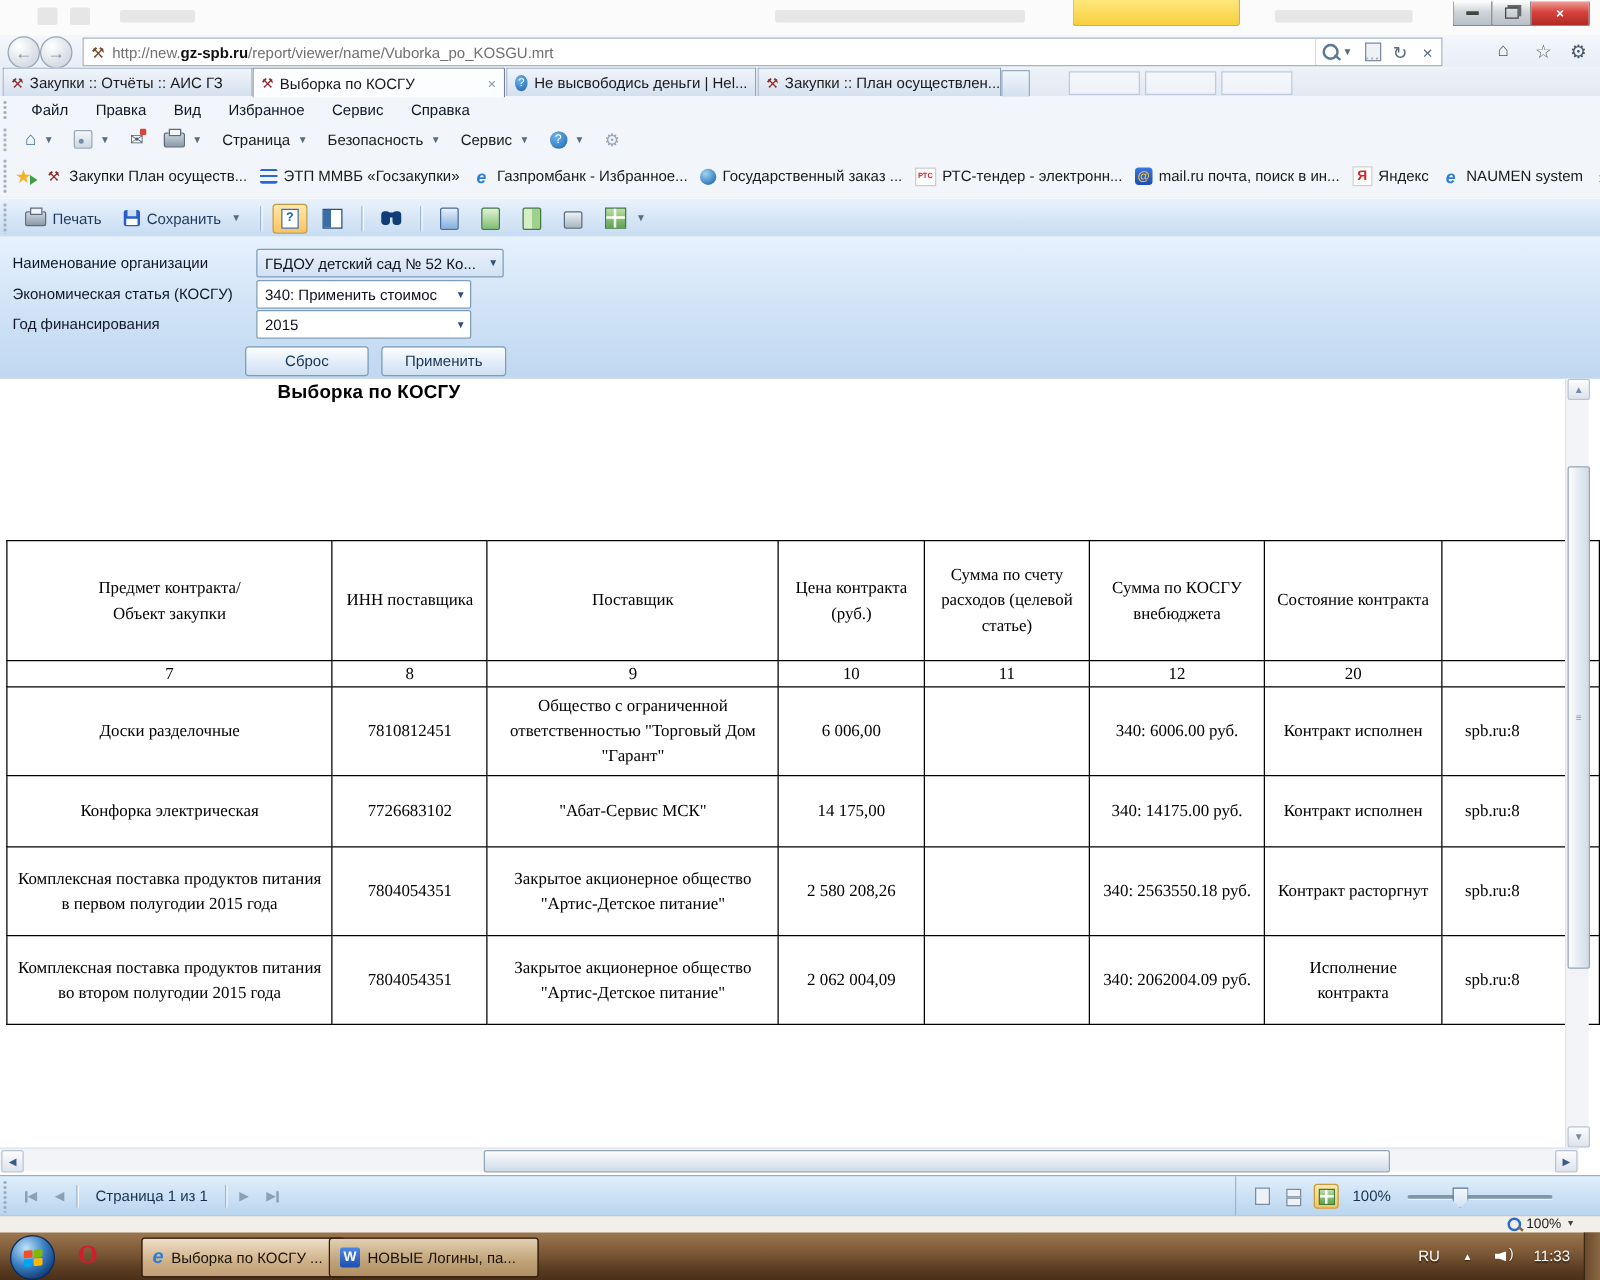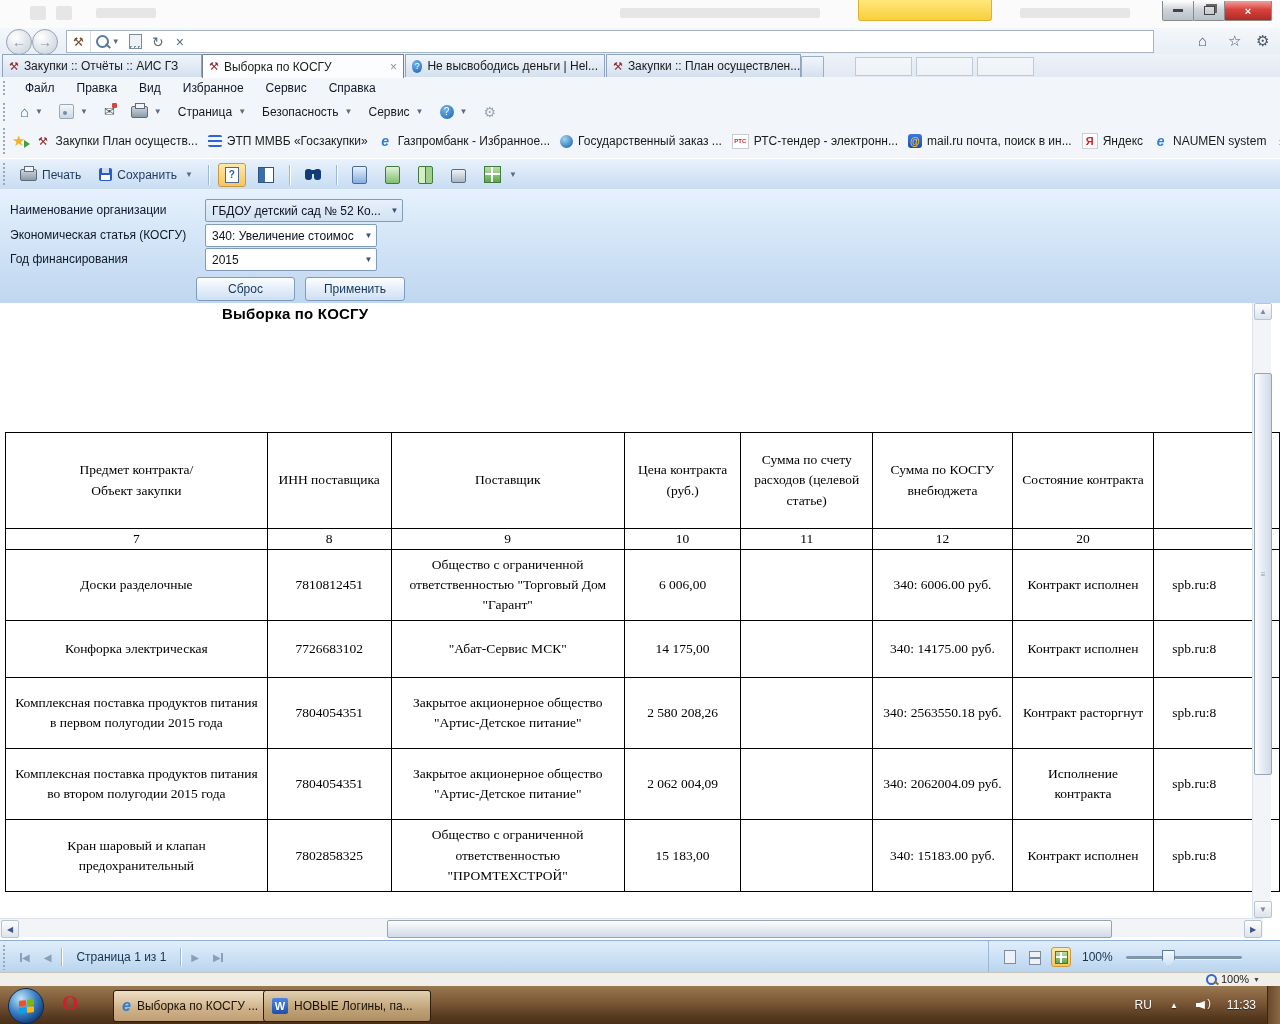--- a/index.html
+++ b/index.html
@@ -221,20 +221,21 @@
 
   <div class="band addr-row">
     <div class="nav-circle" style="left:6px;">
         <span>←</span>
       </div>
     <div class="nav-circle" style="left:32px;">
         <span>→</span>
       </div>
     <div class="url-box">
       <span class="url-favicon">⚒</span>
+      <span class="url-text"><span>http://new.</span><span class="url-domain">gz-spb.ru</span><span>/report/viewer/name/Vuborka_po_KOSGU.mrt</span></span>
       <span class="url-btn" style="width:34px;border-left:1px solid #d6dde6;">
           <span class="mag"></span>
           <span class="caret">▼</span>
         </span>
       <span class="url-btn" style="width:22px;">
           <span class="compat-icon"></span>
         </span>
       <span class="url-btn" style="width:22px;font-size:14px;">
           <span>↻</span>
         </span>
@@ -399,21 +400,21 @@
   </div>
 
   <div class="band params">
     <span class="p-label" style="top:14px;">Наименование организации</span>
     <div class="p-select tint" style="top:10px;width:196px;">
       <span class="val">ГБДОУ детский сад № 52 Ко...</span>
       <span class="dd">▼</span>
     </div>
     <span class="p-label" style="top:39px;">Экономическая статья (КОСГУ)</span>
     <div class="p-select" style="top:35px;width:170px;">
-      <span class="val">340: Увеличение стоимос</span>
+      <span class="val">340: Применить стоимос</span>
       <span class="dd">▼</span>
     </div>
     <span class="p-label" style="top:63px;">Год финансирования</span>
     <div class="p-select" style="top:59px;width:170px;">
       <span class="val">2015</span>
       <span class="dd">▼</span>
     </div>
     <div class="p-btn" style="left:196px;top:88px;width:97px;">Сброс</div>
     <div class="p-btn" style="left:305px;top:88px;width:98px;">Применить</div>
   </div>
@@ -488,30 +489,20 @@
           <tr style="height: 71px;">
             <td>Комплексная поставка продуктов питания во втором полугодии 2015 года</td>
             <td>7804054351</td>
             <td>Закрытое акционерное общество "Артис-Детское питание"</td>
             <td>2 062 004,09</td>
             <td></td>
             <td>340: 2062004.09 руб.</td>
             <td>Исполнение контракта</td>
             <td class="c8">spb.ru:8</td>
           </tr>
-          <tr style="height: 72px;">
-            <td>Кран шаровый и клапан предохранительный</td>
-            <td>7802858325</td>
-            <td>Общество с ограниченной ответственностью "ПРОМТЕХСТРОЙ"</td>
-            <td>15 183,00</td>
-            <td></td>
-            <td>340: 15183.00 руб.</td>
-            <td>Контракт исполнен</td>
-            <td class="c8">spb.ru:8</td>
-          </tr>
         </tbody>
     </table>
     <div class="vscroll">
       <div class="sb-btn" style="top:0;">
           <span>▲</span>
         </div>
       <div class="vthumb">≡</div>
       <div class="sb-btn" style="bottom:0;">
           <span>▼</span>
         </div>

